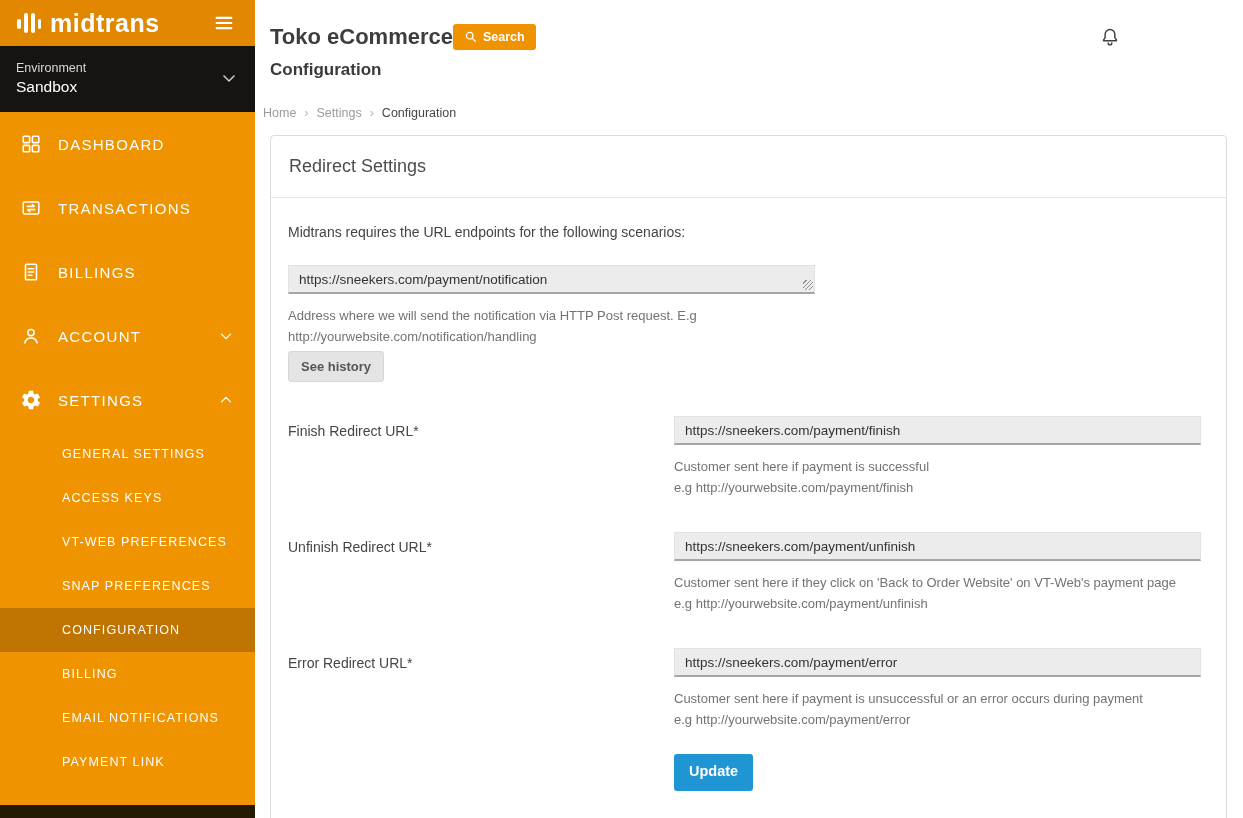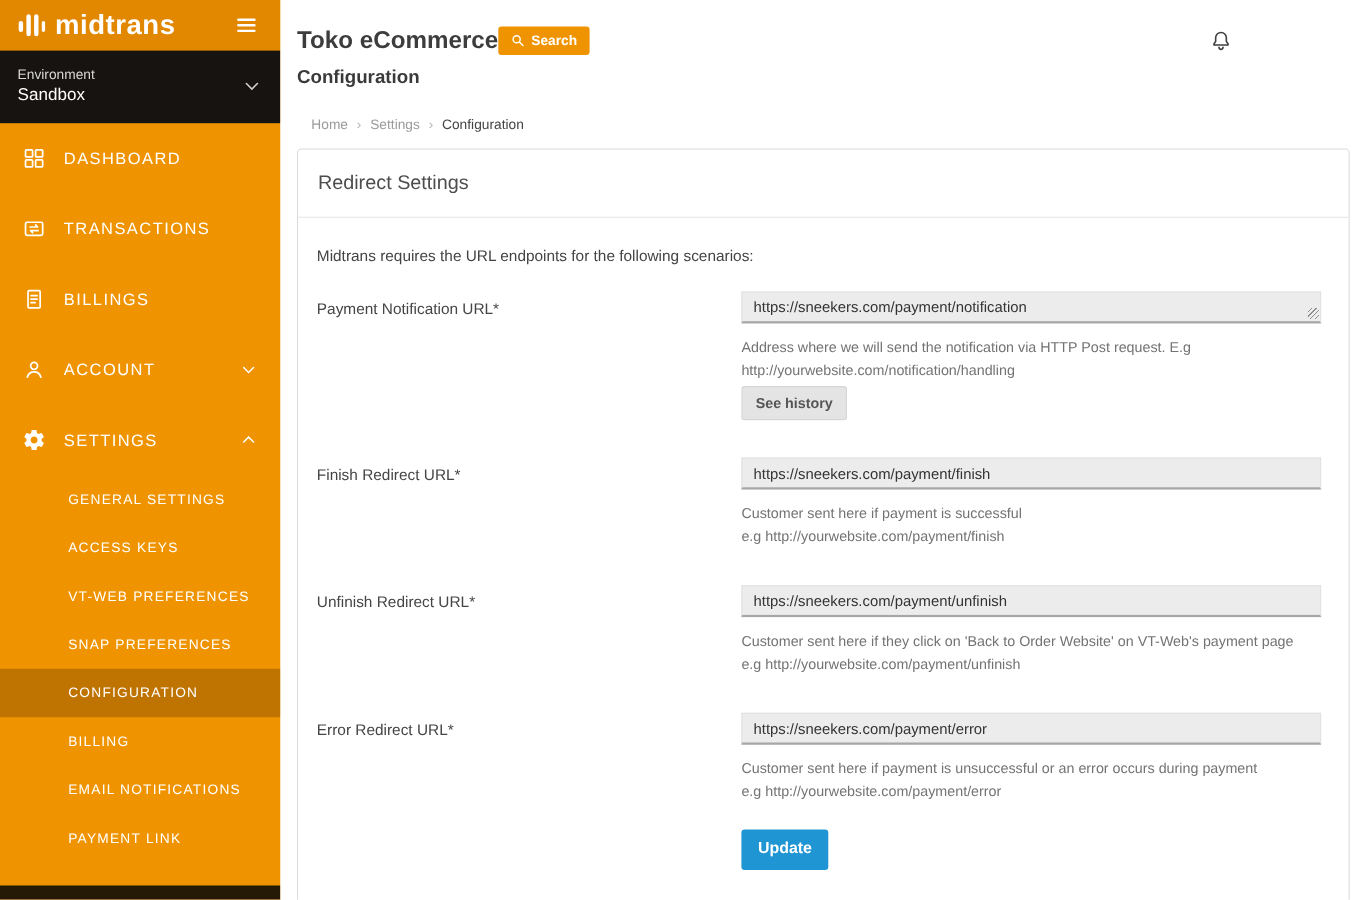--- a/index.html
+++ b/index.html
@@ -58,21 +58,21 @@
   .search-btn {
     background: #EF9400; border: none; border-radius: 3px;
     color: #fff; font-size: 12.5px; font-weight: bold;
     padding: 6px 11px; display: inline-flex; align-items: center; gap: 6px;
     cursor: pointer; font-family: inherit;
   }
   .topbar-spacer { flex: 1; }
   .bell { margin-right: 122px; cursor: pointer; display: flex; align-items: center; }
   .page-title { font-size: 17px; font-weight: bold; color: #3a3a3a; margin: 2px 0 0 15px; }
   .breadcrumb {
-    margin: 26px 0 0 28px; font-size: 12.5px; color: #9b9b9b;
+    margin: 26px 0 0 8px; font-size: 12.5px; color: #9b9b9b;
     display: flex; align-items: center; gap: 8px;
   }
   .breadcrumb .crumb { cursor: pointer; }
   .breadcrumb .crumb.current { color: #454545; cursor: default; }
   .breadcrumb .sep { color: #b3b3b3; }
   
   .card {
     margin: 15px 16px 0 15px; background: #fff;
     border: 1px solid #dcdcdc; border-radius: 4px;
     min-height: 700px;
@@ -265,21 +265,20 @@
   </div>
 
   <section class="card">
     <div class="card-header">
       <div class="card-title">Redirect Settings</div>
     </div>
     <div class="card-body">
       <p class="intro-text">Midtrans requires the URL endpoints for the following scenarios:</p>
 
       <div class="form-row">
-        <div class="form-label">Payment Notification URL*</div>
         <div class="form-value">
           <div class="input-wrap">
             <input class="url-input" type="text" value="https://sneekers.com/payment/notification" style="">
             <span class="grip"></span>
           </div>
           <div class="help-text">
             <div class="help-line">Address where we will send the notification via HTTP Post request. E.g http://yourwebsite.com/notification/handling</div>
           </div>
           <button class="history-btn">See history</button>
         </div>

